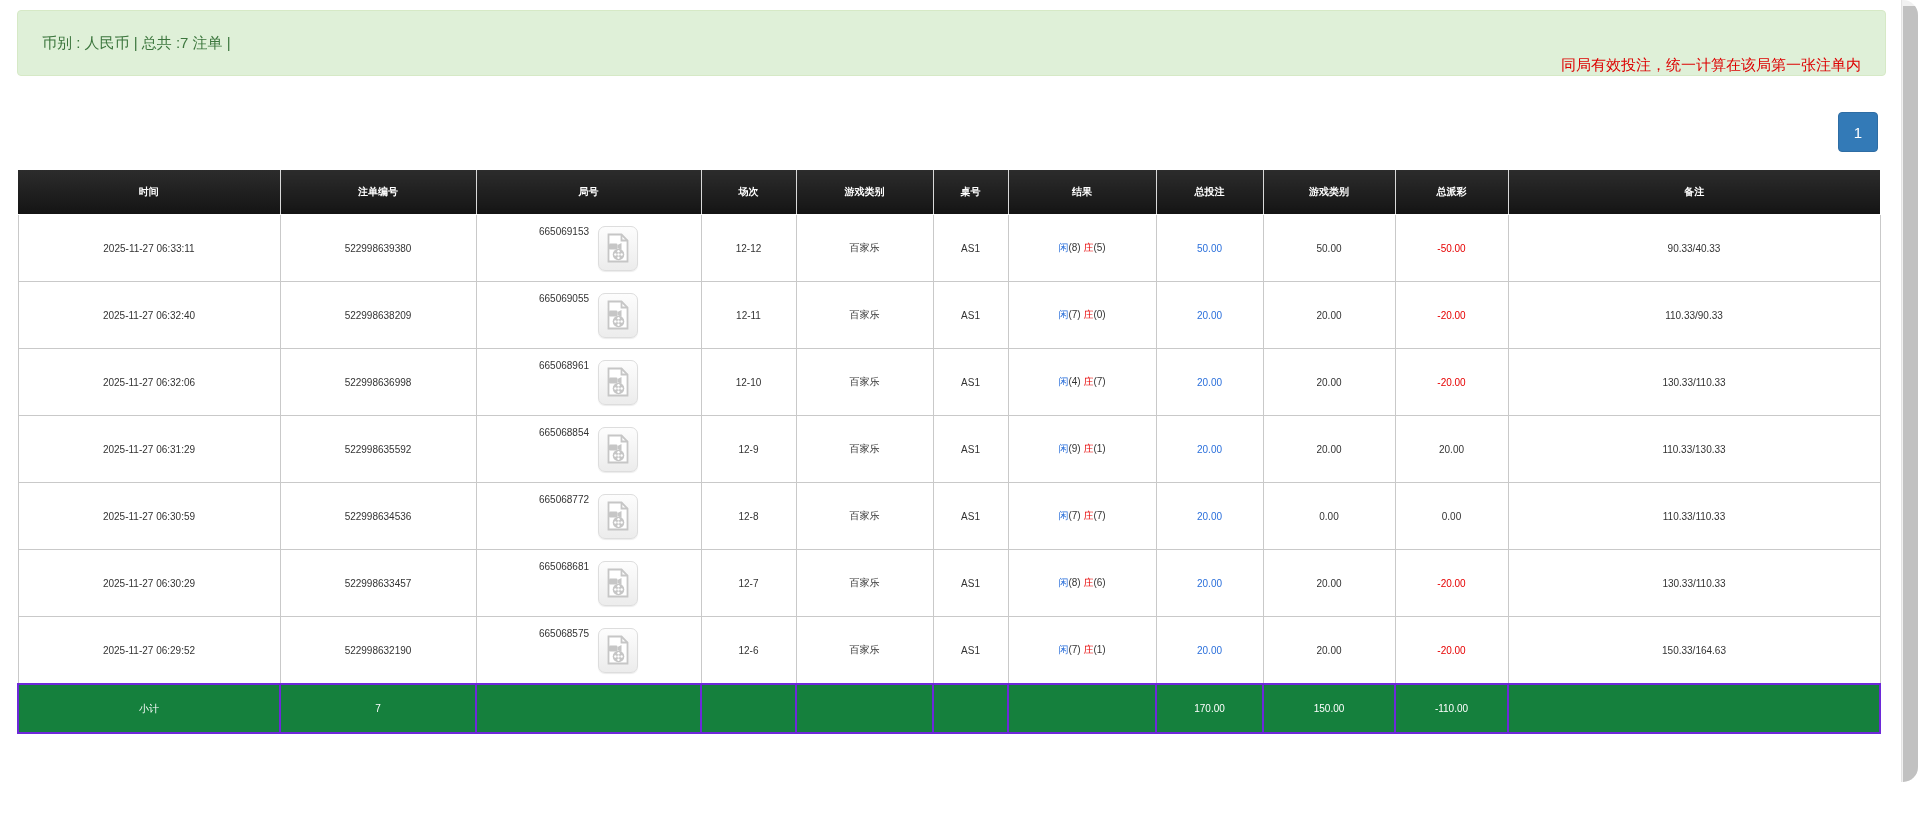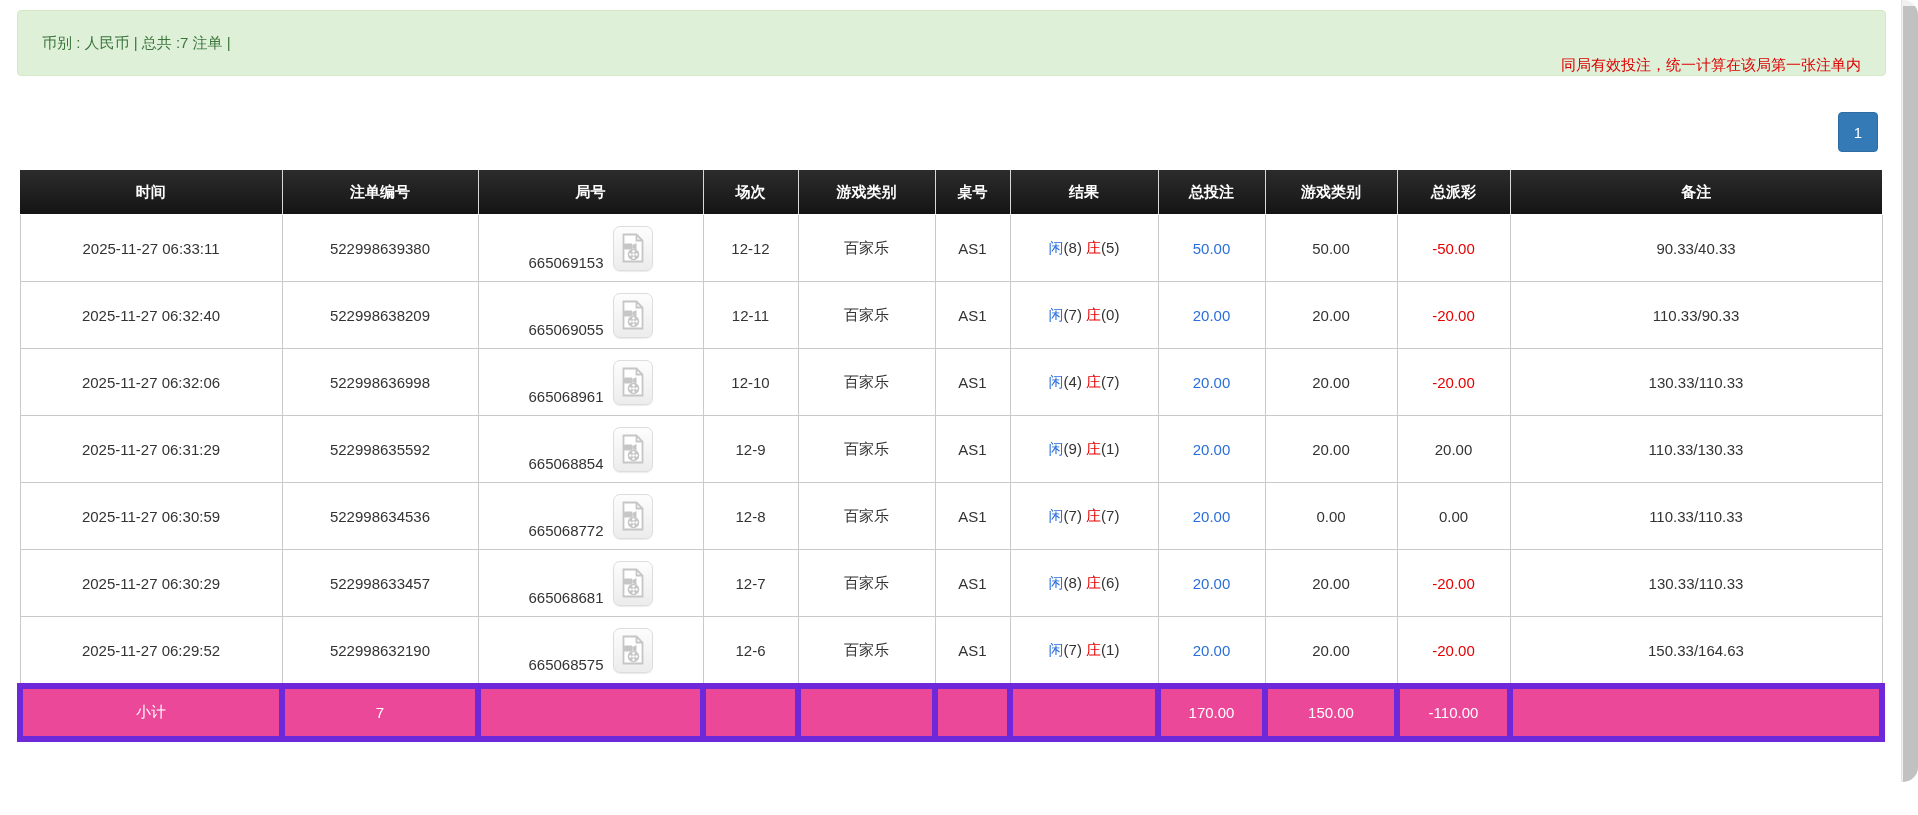--- a/index.html
+++ b/index.html
@@ -20,44 +20,44 @@
     position:absolute; width:40px; height:40px; box-sizing:border-box;
     background:#337ab7; border:1px solid #2e6da4; border-radius:4px;
     color:#fff; font-size:15px; display:flex; align-items:center; justify-content:center;
     cursor:pointer;
   }
   .pager-top    { left:1838px; top:112px; }
   .pager-bottom { left:1838px; top:803px; }
 
   
   .table-wrap { position:absolute; left:17px; top:170px; width:1862px; }
-  table { width:100%; border-collapse:collapse; table-layout:fixed; font-size:15px; color:#333; }
+  table { width:100%; border-collapse:collapse; table-layout:fixed; font-size:10px; color:#333; }
   thead th {
     background:linear-gradient(#2c2c2c,#141414);
     color:#fff; font-weight:bold; height:42px; text-align:center;
     border-right:1px solid #d9d9d9; border-bottom:1px solid #fff;
   }
   thead th:last-child { border-right:none; }
   tbody td {
     height:66px; text-align:center; background:#fff;
     border:1px solid #c9c9c9; padding:0 4px; overflow:hidden;
   }
   tr.totals td {
-    height:47px; background:#ec4899; color:#fff;
-    border:6px solid #6d28d9; text-align:center;
+    height:47px; background:#15803d; color:#fff;
+    border:2px solid #6d28d9; text-align:center;
   }
   tr.totals-last td { border-bottom:2px solid #8d8d8d; }
 
   .amount-blue { color:#2a6fdb; }
   .neg { color:#e60000;margin-left:14px; }
   .res-player { color:#2a6fdb; }
   .res-banker { color:#e60000; }
   .res-score  { color:#333; }
 
-  .round-cell { display:flex; align-items:flex-end; justify-content:center; gap:9px; }
+  .round-cell { display:flex; align-items:flex-start; justify-content:center; gap:9px; }
   .video-btn {
     display:inline-flex; align-items:center; justify-content:center;
     width:40px; height:45px; box-sizing:border-box;
     border:1px solid #ddd; border-radius:7px;
     background:linear-gradient(#fdfdfd,#ececec);
     box-shadow:0 1px 1px rgba(0,0,0,0.08);
     cursor:pointer;
   }
 
   

